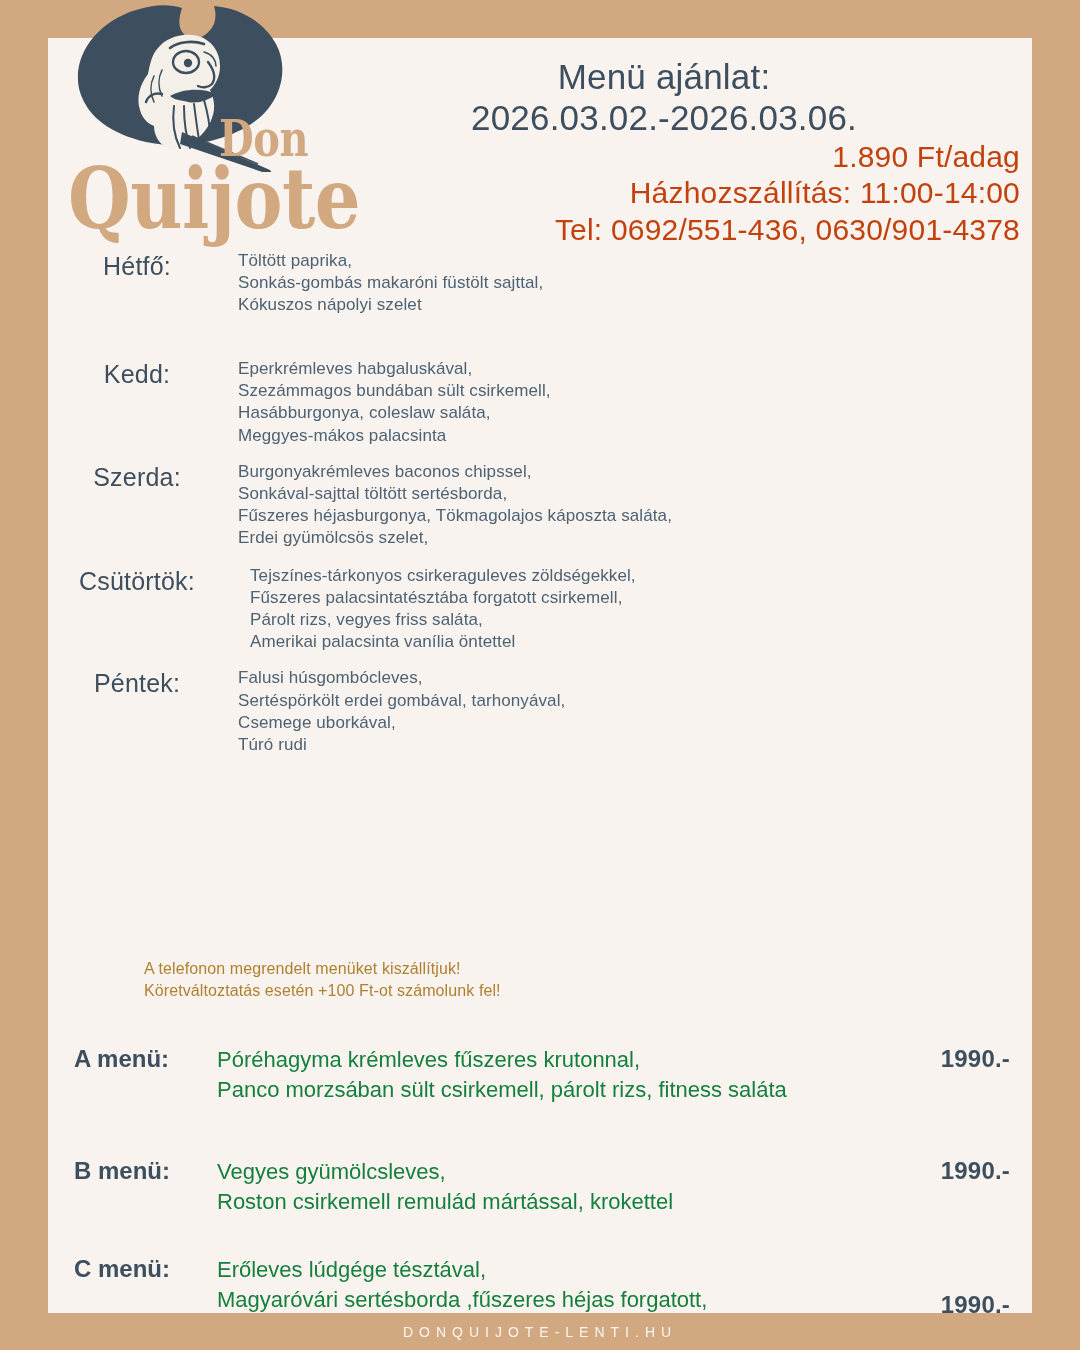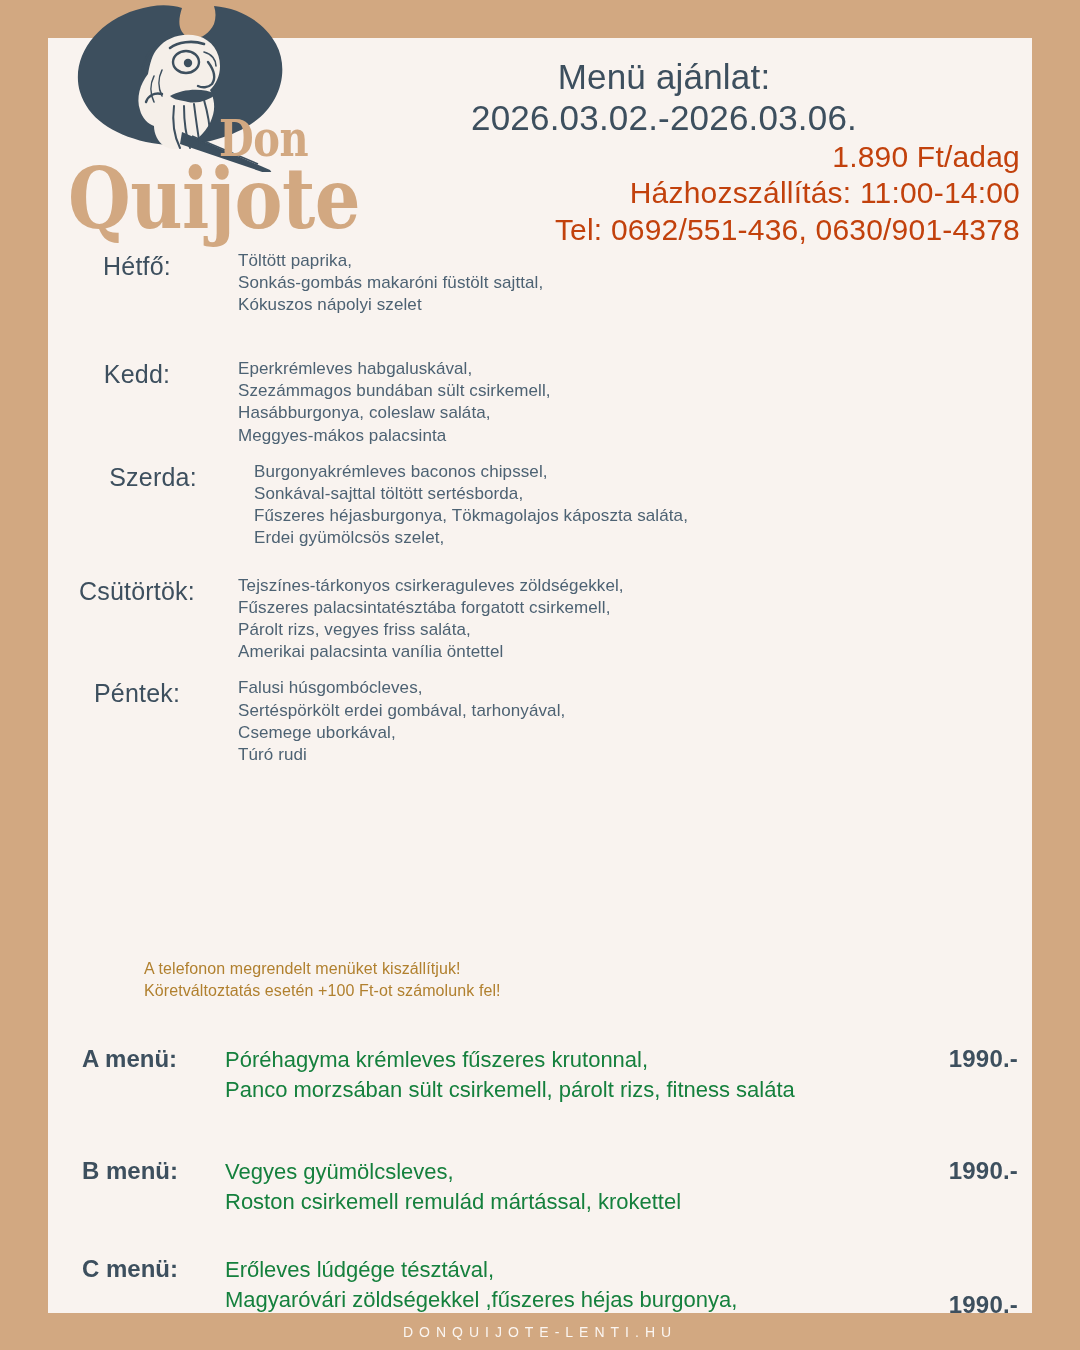--- a/index.html
+++ b/index.html
@@ -151,21 +151,21 @@
     color: #b1802f;
     font-size: 16px;
     line-height: 1.35;
     letter-spacing: 0.1px;
   }
   #notice .line { display: block; white-space: nowrap; }
 
   
   #combos {
     position: absolute;
-    left: 12px;
+    left: 4px;
     top: 1005px;
     width: 984px;
   }
   .combo-row {
     position: relative;
     display: flex;
     align-items: flex-start;
     min-height: 70px;
   }
   .combo-label {
@@ -306,31 +306,31 @@
       <div class="day-row" style="margin-top:42px;">
         <div class="day-label">Kedd:</div>
         <div class="day-items">
           <span class="line">Eperkrémleves habgaluskával,</span>
           <span class="line">Szezámmagos bundában sült csirkemell,</span>
           <span class="line">Hasábburgonya, coleslaw saláta,</span>
           <span class="line">Meggyes-mákos palacsinta</span>
         </div>
       </div>
 
-      <div class="day-row" style="margin-top:10px;margin-left:16px;">
+      <div class="day-row" style="margin-top:10px;">
         <div class="day-label">Szerda:</div>
         <div class="day-items">
           <span class="line">Burgonyakrémleves baconos chipssel,</span>
           <span class="line">Sonkával-sajttal töltött sertésborda,</span>
           <span class="line">Fűszeres héjasburgonya, Tökmagolajos káposzta saláta,</span>
           <span class="line">Erdei gyümölcsös szelet,</span>
         </div>
       </div>
 
-      <div class="day-row" style="margin-top:26px;">
+      <div class="day-row" style="margin-top:16px;gap:12px;">
         <div class="day-label">Csütörtök:</div>
         <div class="day-items">
           <span class="line">Tejszínes-tárkonyos csirkeraguleves zöldségekkel,</span>
           <span class="line">Fűszeres palacsintatésztába forgatott csirkemell,</span>
           <span class="line">Párolt rizs, vegyes friss saláta,</span>
           <span class="line">Amerikai palacsinta vanília öntettel</span>
         </div>
       </div>
 
       <div class="day-row" style="margin-top:10px;">
@@ -367,21 +367,21 @@
           <span class="line">Vegyes gyümölcsleves,</span>
           <span class="line">Roston csirkemell remulád mártással, krokettel</span>
         </div>
         <div class="combo-price">1990.-</div>
       </div>
 
       <div class="combo-row" id="combo-c">
         <div class="combo-label">C menü:</div>
         <div class="combo-items">
           <span class="line">Erőleves lúdgége tésztával,</span>
-          <span class="line">Magyaróvári zöldségekkel ,fűszeres héjas burgonya,</span>
+          <span class="line">Magyaróvári sertésborda ,fűszeres héjas forgatott,</span>
           <span class="line">Káposzta saláta</span>
         </div>
         <div class="combo-price">1990.-</div>
       </div>
 
     </div>
 
   </div>
 
   <div id="footer-band">

